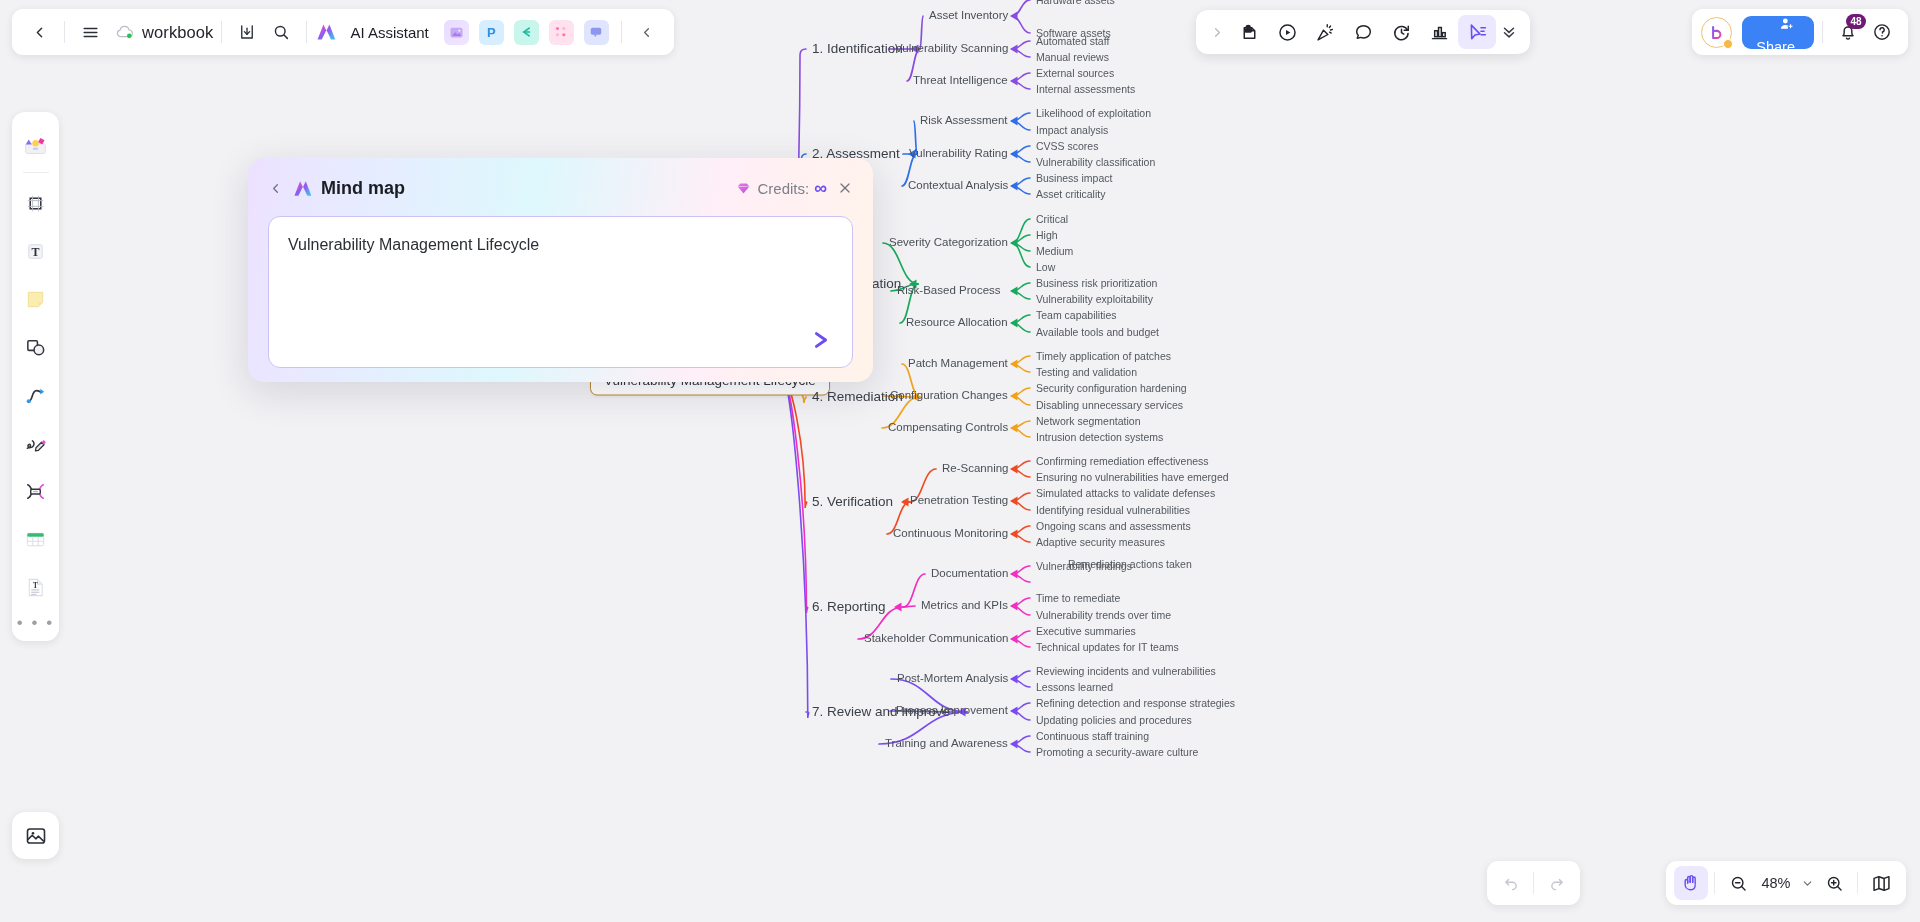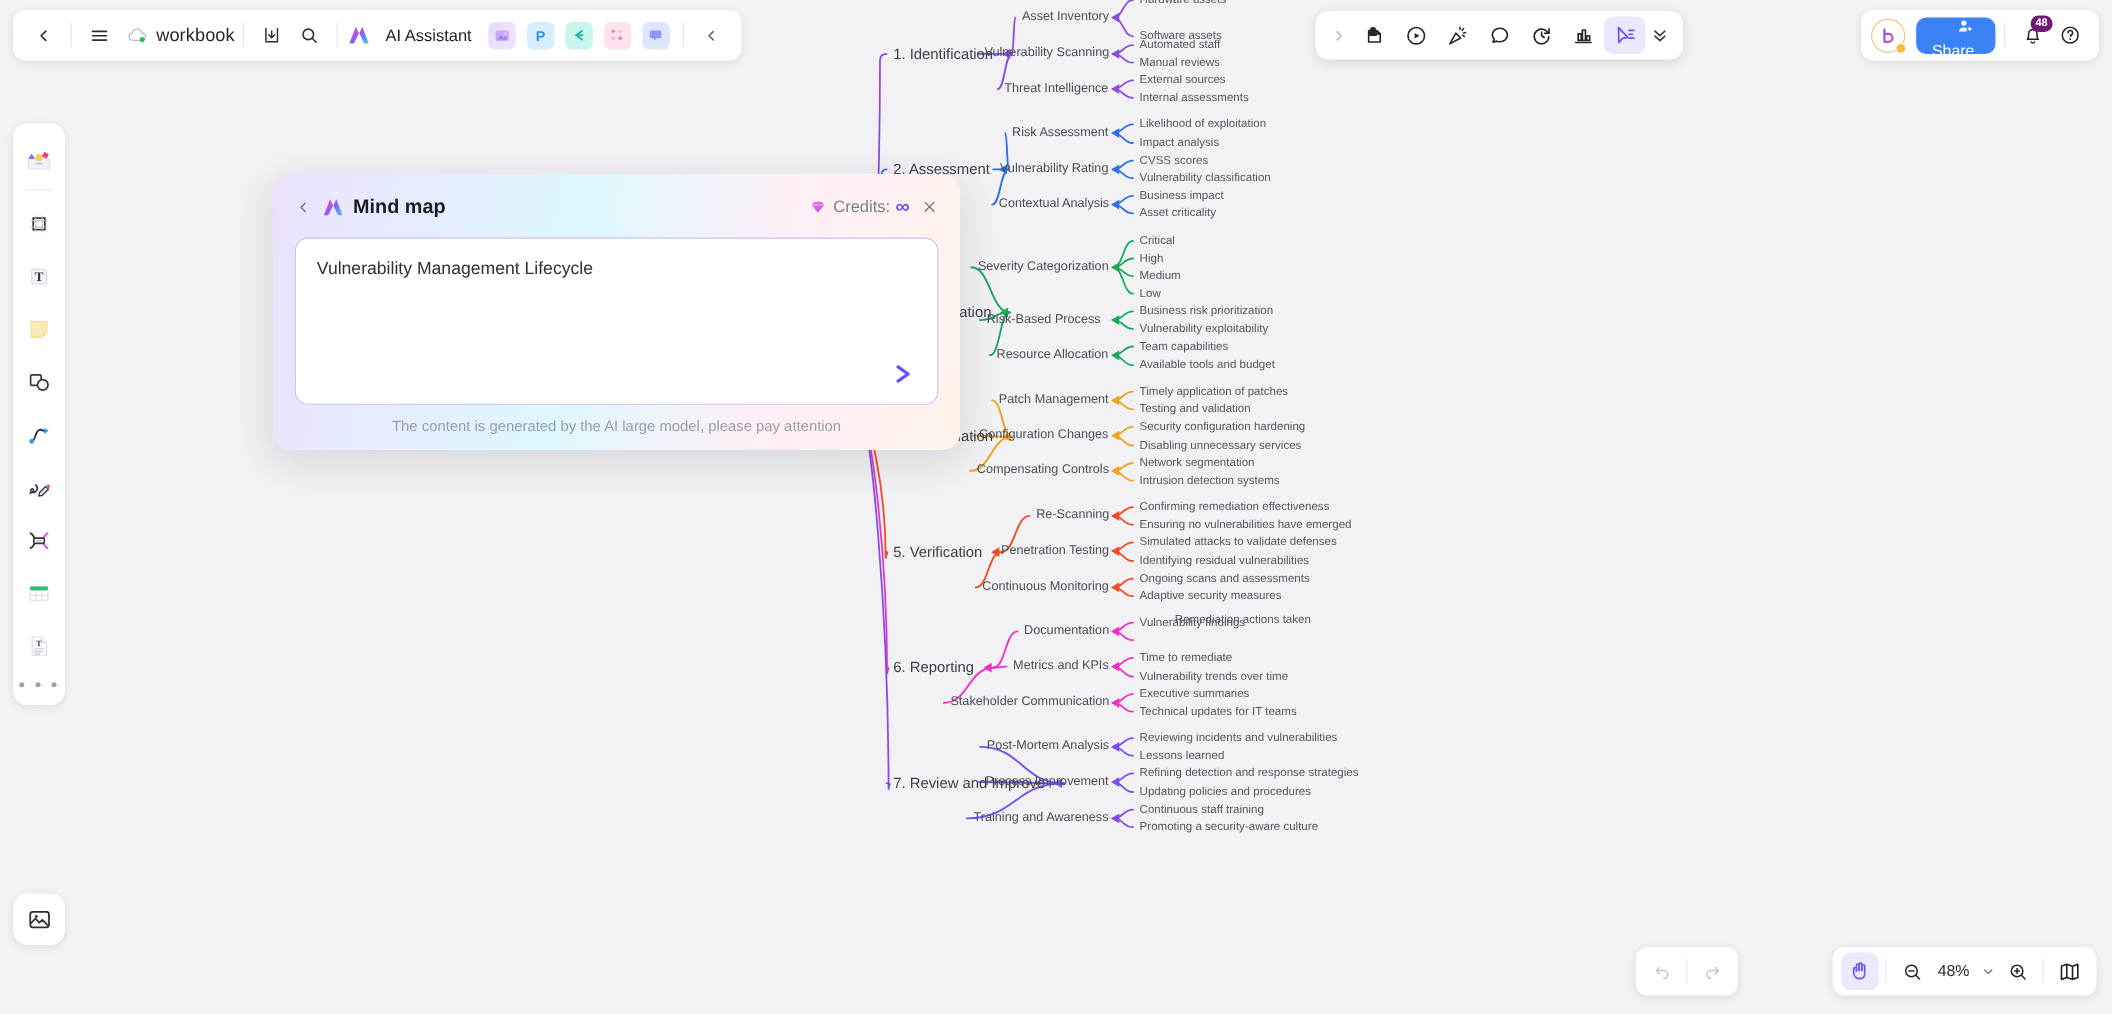--- a/index.html
+++ b/index.html
@@ -751,21 +751,20 @@
 
     <div class="prompt-box">
       <div class="prompt-text" contenteditable="true" style="">Vulnerability Management Lifecycle</div>
       <span class="send-btn">
         <svg width="24" height="22" viewBox="0 0 24 24" fill="none" stroke="currentColor" stroke-width="3.2" stroke-linecap="round" stroke-linejoin="round">
             <polyline points="7 5 17 12 7 19"></polyline>
           </svg>
       </span>
     </div>
 
-    <div class="dlg-note">The content is generated by the AI large model, please pay attention</div>
   </div>
 
   <div id="undo-bar">
     <div class="zb-btn dis">
       <svg width="19" height="19" viewBox="0 0 24 24" fill="none" stroke="currentColor" stroke-width="1.8" stroke-linecap="round" stroke-linejoin="round">
           <path d="M6.5 10.5h8a4.6 4.6 0 0 1 0 9.2"></path>
           <polyline points="9.6 7 6.2 10.5 9.6 14"></polyline>
         </svg>
     </div>
     <div class="zb-div"></div>

